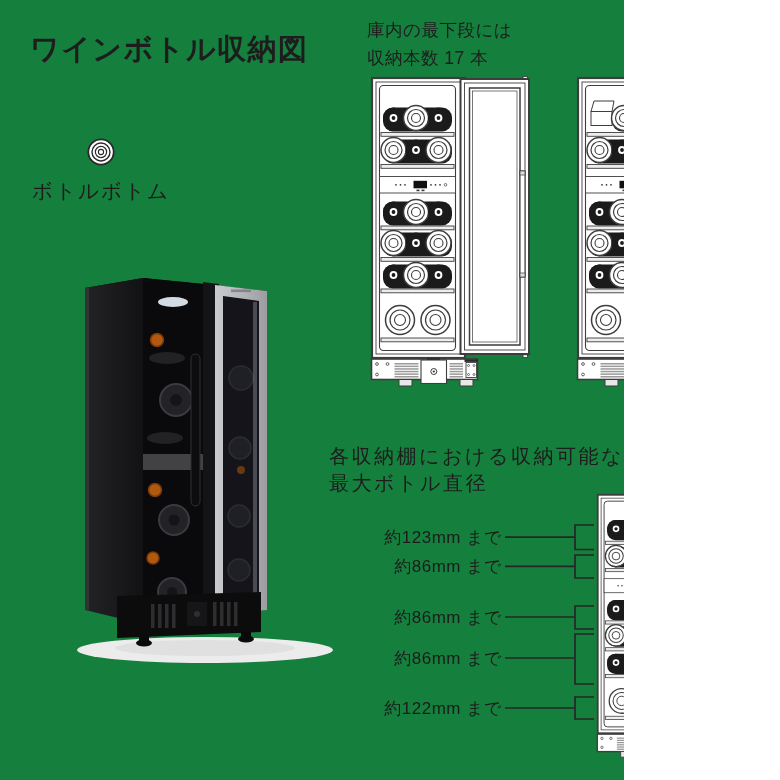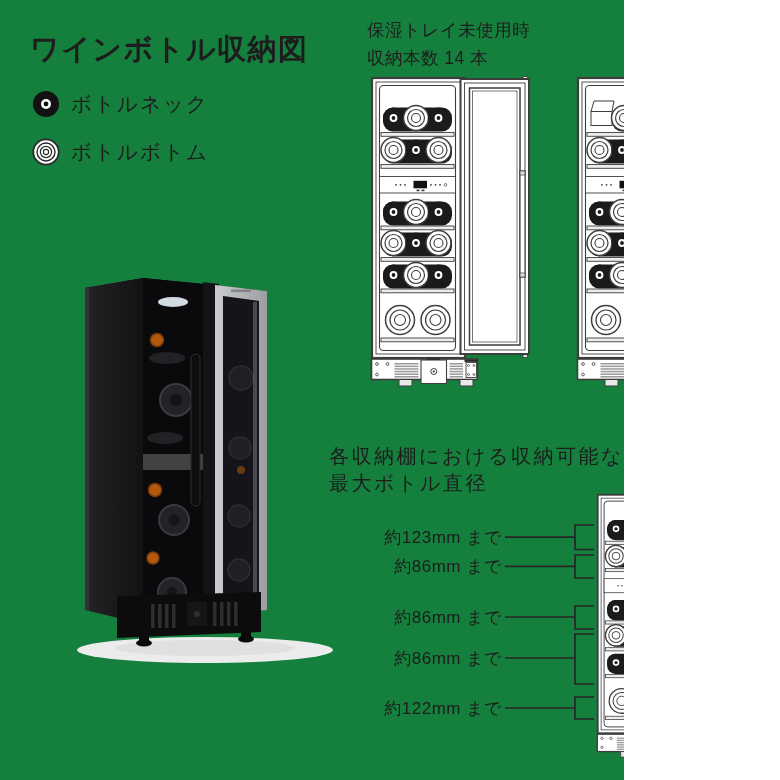--- a/index.html
+++ b/index.html
@@ -16,29 +16,21 @@
   .dim-label{font-size:17px;fill:#1c1c1c;letter-spacing:0.5px;font-weight:500;
              font-family:"Liberation Sans","DejaVu Sans",sans-serif;}
 </style>
 </head>
 <body>
 
 <div id="canvas">
 
   <div class="abs" id="page-title">ワインボトル収納図</div>
 
-  <div class="abs legend-row" style="left:32px;top:90px;">
-    <svg width="28" height="28" viewBox="0 0 28 28">
-      <circle cx="14" cy="14" r="13" fill="#121212"></circle>
-      <circle cx="14" cy="14" r="5" fill="#ffffff"></circle>
-      <circle cx="14" cy="14" r="2.4" fill="#121212"></circle>
-    </svg>
-    <span class="legend-label">ボトルネック</span>
-  </div>
-  <div class="abs legend-row" style="left:32px;top:138px;">
+  <div class="abs legend-row" style="left:32px;top:138px;flex-direction:column;">
     <svg width="28" height="28" viewBox="0 0 28 28">
       <circle cx="14" cy="14" r="12.7" fill="#ffffff" stroke="#2a2a2a" stroke-width="1.8"></circle>
       <circle cx="14" cy="14" r="9" fill="none" stroke="#2a2a2a" stroke-width="1.4"></circle>
       <circle cx="14" cy="14" r="5.6" fill="none" stroke="#2a2a2a" stroke-width="1.2"></circle>
       <circle cx="14" cy="14" r="2.6" fill="none" stroke="#2a2a2a" stroke-width="1.1"></circle>
     </svg>
     <span class="legend-label">ボトルボトム</span>
   </div>
 
   <svg class="abs" style="left:55px;top:258px;" width="280" height="410" viewBox="0 0 280 410">
@@ -103,22 +95,22 @@
     </g>
     <rect x="132" y="344" width="20" height="24" fill="#161618"></rect>
     <circle cx="142" cy="356" r="3" fill="#2f2f31"></circle>
     <rect x="84" y="378" width="10" height="6" fill="#0a0a0a"></rect>
     <ellipse cx="89" cy="385" rx="8" ry="3.5" fill="#0a0a0a"></ellipse>
     <rect x="186" y="374" width="10" height="6" fill="#0a0a0a"></rect>
     <ellipse cx="191" cy="381" rx="8" ry="3.5" fill="#0a0a0a"></ellipse>
   </svg>
 
   <div class="abs cab-caption" style="left:367px;top:16px;">
-    <div>保湿トレイ未使用時</div>
-    <div>収納本数 14 本</div>
+    <div>庫内の最下段には</div>
+    <div>収納本数 17 本</div>
   </div>
 
   <svg class="abs" id="cab-no-tray" style="left:370px;top:76px;" width="162" height="318" viewBox="0 0 162 318">
       <rect x="2" y="2" width="93" height="280" fill="#fff" stroke="#3d3d3d" stroke-width="2.2"></rect>
       <rect x="6" y="6" width="85" height="272" fill="none" stroke="#3d3d3d" stroke-width="0.9"></rect>
       <rect x="9.5" y="9.5" width="76" height="265" rx="4" fill="#fff" stroke="#3d3d3d" stroke-width="1.1"></rect>
       <rect x="13" y="31.5" width="69" height="24" rx="10" fill="#1b1b1b"></rect>
       <rect x="11" y="56.5" width="73" height="3.8" fill="#ededed" stroke="#3d3d3d" stroke-width="0.9"></rect>
       <circle cx="23.5" cy="42" r="10.5" fill="#1b1b1b"></circle>
       <circle cx="23.5" cy="42" r="3.9" fill="#fff"></circle>

